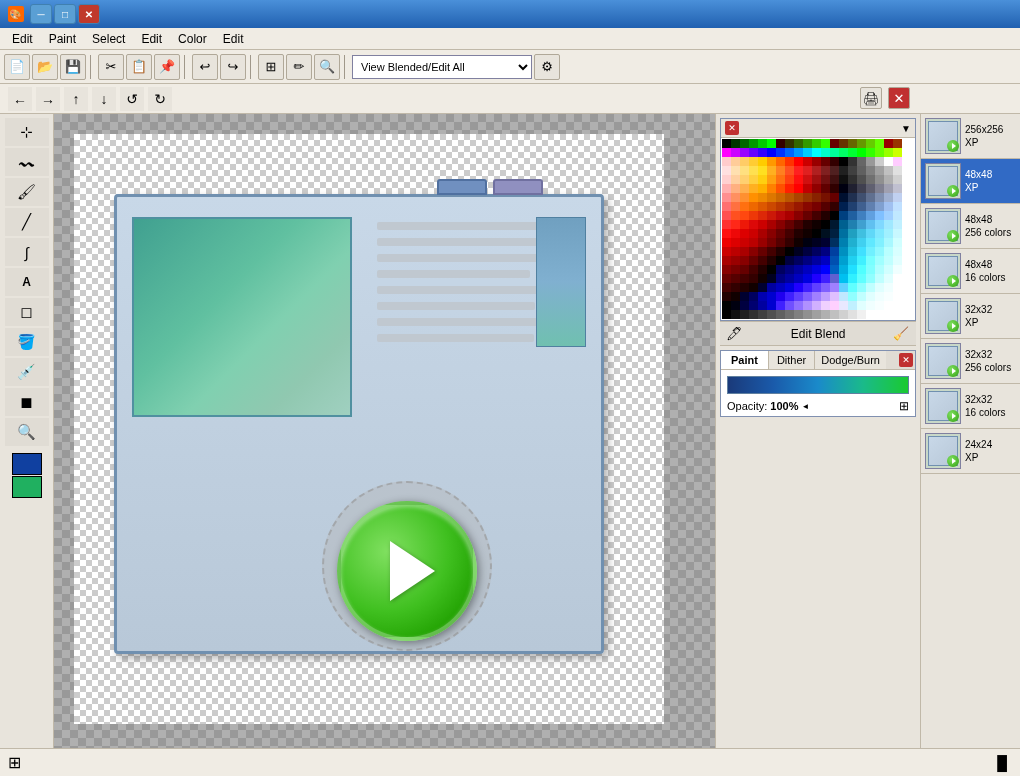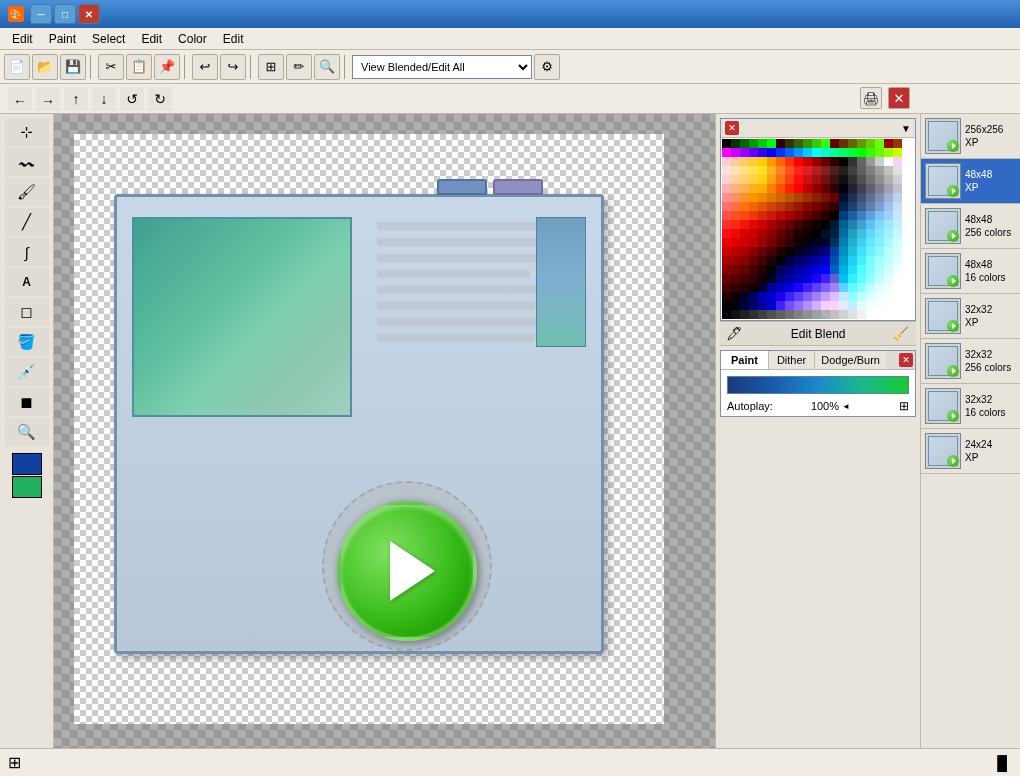--- a/index.html
+++ b/index.html
@@ -804,22 +804,22 @@
 
         <div style="display:flex;background:#e0dcd4;border-bottom:1px solid #c0b8a8;">
           <div style="padding:3px 10px;cursor:pointer;border-right:1px solid #c0b8a8;background:white;font-size:11px;font-weight:bold;">Paint</div>
           <div style="padding:3px 8px;cursor:pointer;border-right:1px solid #c0b8a8;background:#e8e4dc;font-size:11px;">Dither</div>
           <div style="padding:3px 6px;cursor:pointer;background:#e8e4dc;font-size:11px;">Dodge/Burn</div>
         </div>
 
         <div style="height:18px;background:linear-gradient(to right,#1a3a7a,#1a5aaa,#1a8aca,#1aba8a,#1aca30);margin:6px 6px 2px 6px;border:1px solid #6080a0;cursor:pointer;"></div>
 
         <div style="display:flex;align-items:center;padding:3px 6px;font-size:11px;gap:3px;">
-          <span>Autoplay:</span>
-          <span style="font-weight:normal;margin-left:35px;">100%</span>
+          <span>Opacity:</span>
+          <span style="font-weight:bold;">100%</span>
           <span style="font-size:8px;cursor:pointer;">◄</span>
           <span style="margin-left:auto;cursor:pointer;font-size:12px;">⊞</span>
         </div>
 
       </div>
     </div>
 
     <div class="thumb-panel" style="position:relative;">
       <div id="thumb-list">
       <div style="padding: 4px; cursor: pointer; border-bottom: 1px solid rgb(192, 184, 168); display: flex; align-items: center; gap: 4px;">

